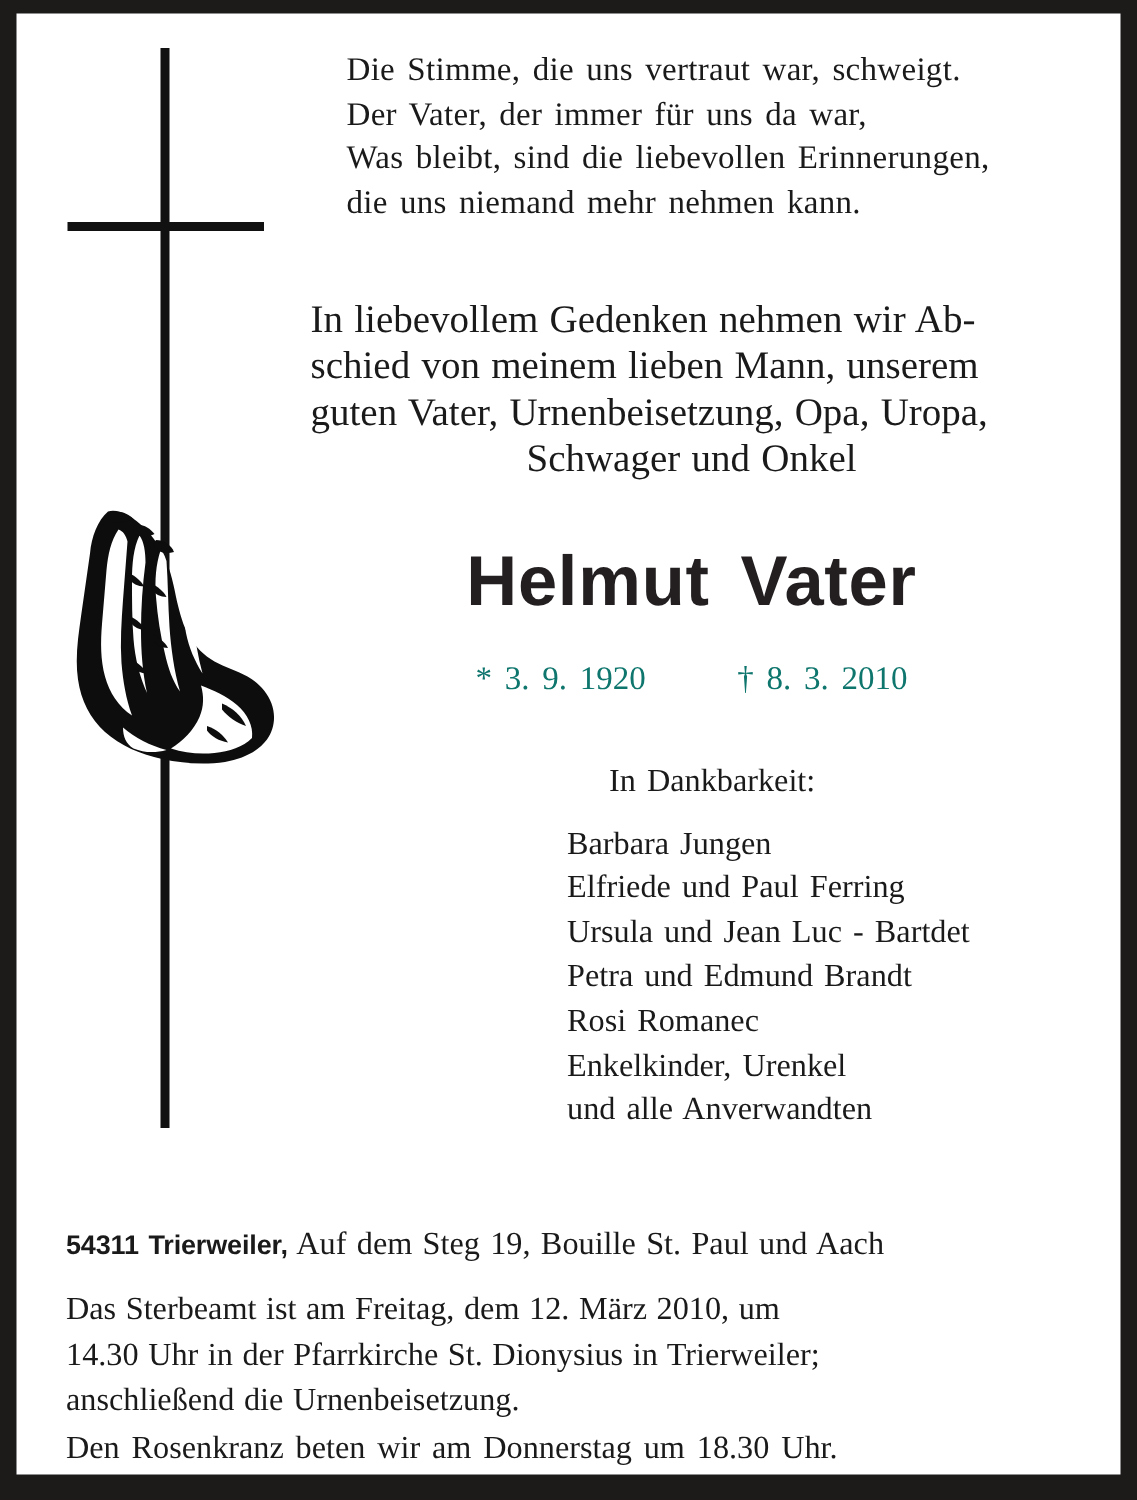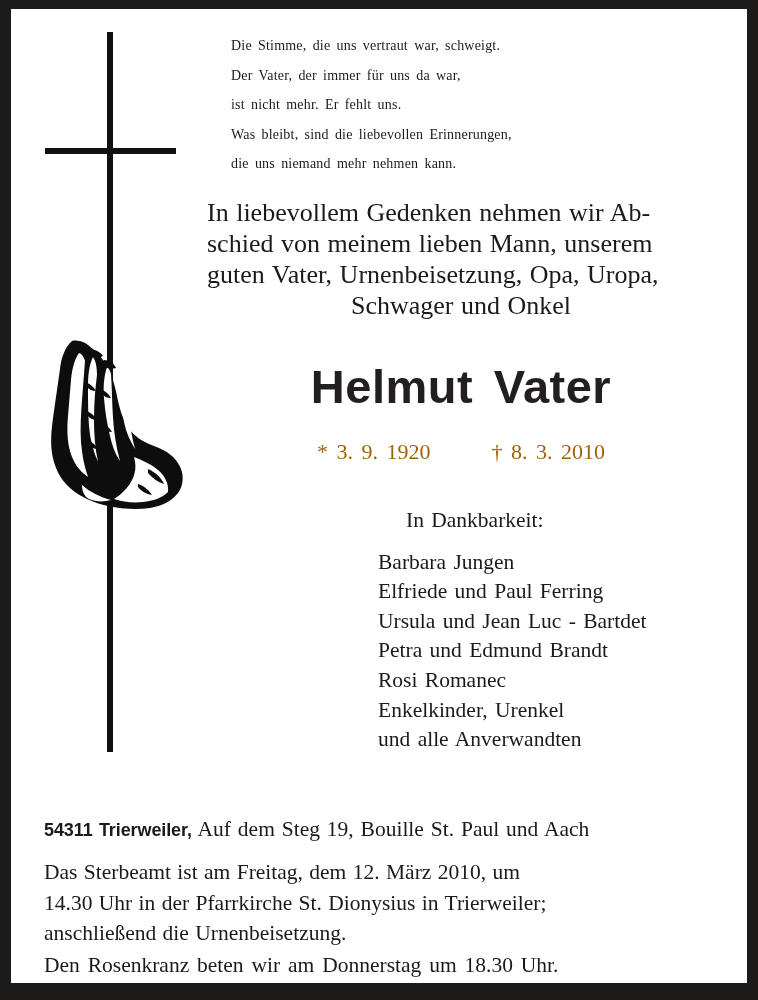--- a/index.html
+++ b/index.html
@@ -58,21 +58,21 @@
     height: 198px;
   }
   .praying-hands svg { display: block; width: 100%; height: 100%; }
 
   
   .poem {
     position: absolute;
     left: 220px;
     top: 22px;
     width: 500px;
-    font-size: 14px;
+    font-size: 22px;
     line-height: 29.5px;
     letter-spacing: 0.2px;
     word-spacing: 2.5px;
   }
   .poem div { white-space: nowrap; }
 
   .intro {
     position: absolute;
     left: 196px;
     top: 188px;
@@ -101,21 +101,21 @@
 
   .dates {
     position: absolute;
     left: 196px;
     top: 429px;
     width: 508px;
     text-align: center;
     font-size: 22px;
     line-height: 28px;
     word-spacing: 3px;
-    color: #a16207;
+    color: #0f766e;
   }
   .dates .sep { display: inline-block; width: 44px; }
 
   .thanks {
     position: absolute;
     left: 367px;
     top: 497px;
     font-size: 21.5px;
     line-height: 29.6px;
     word-spacing: 2px;
@@ -211,21 +211,20 @@
           <path d="M64 96 C68 98 72 101 74 105 C70 105 66 103 64 100 Z"></path>
           <path d="M110 142 C117 145 123 150 126 157 C120 155 114 151 110 146 Z"></path>
           <path d="M100 157 C106 159 111 163 114 168 C108 167 103 164 100 160 Z"></path>
         </g>
       </svg>
     </div>
 
     <div class="poem">
       <div>Die Stimme,  die uns vertraut  war, schweigt.</div>
       <div>Der Vater, der immer  für uns da war,</div>
-      <div>ist nicht  mehr.  Er fehlt  uns.</div>
       <div>Was bleibt, sind die liebevollen  Erinnerungen,</div>
       <div>die uns niemand  mehr  nehmen  kann.</div>
     </div>
 
     <div class="intro">
       <div>In liebevollem Gedenken nehmen wir Ab-</div>
       <div>schied von meinem lieben Mann, unserem</div>
       <div>guten Vater, Urnenbeisetzung, Opa, Uropa,</div>
       <div class="lastline">Schwager  und  Onkel</div>
     </div>

